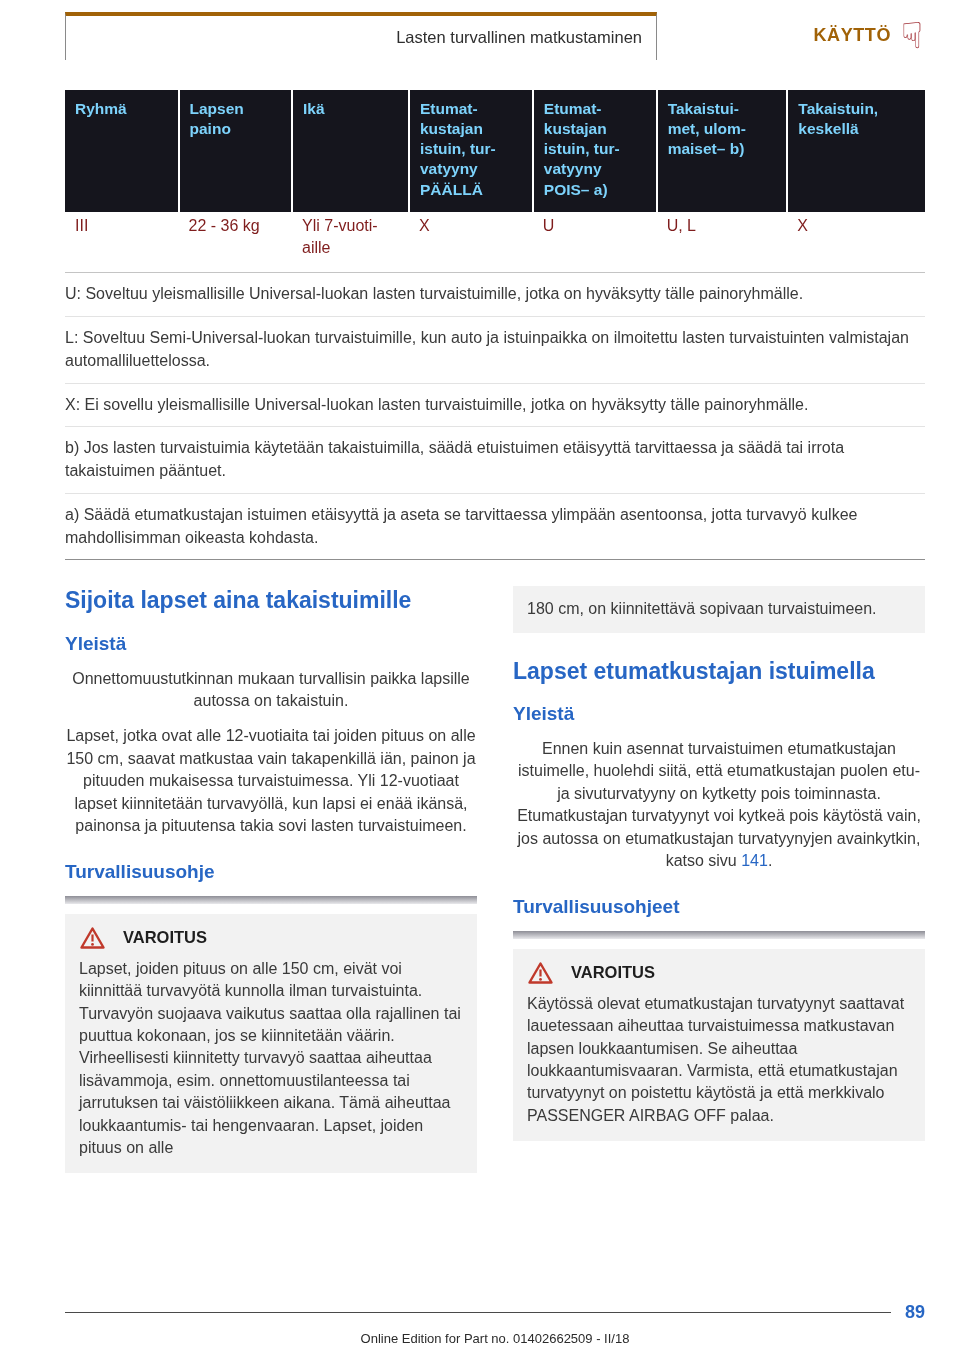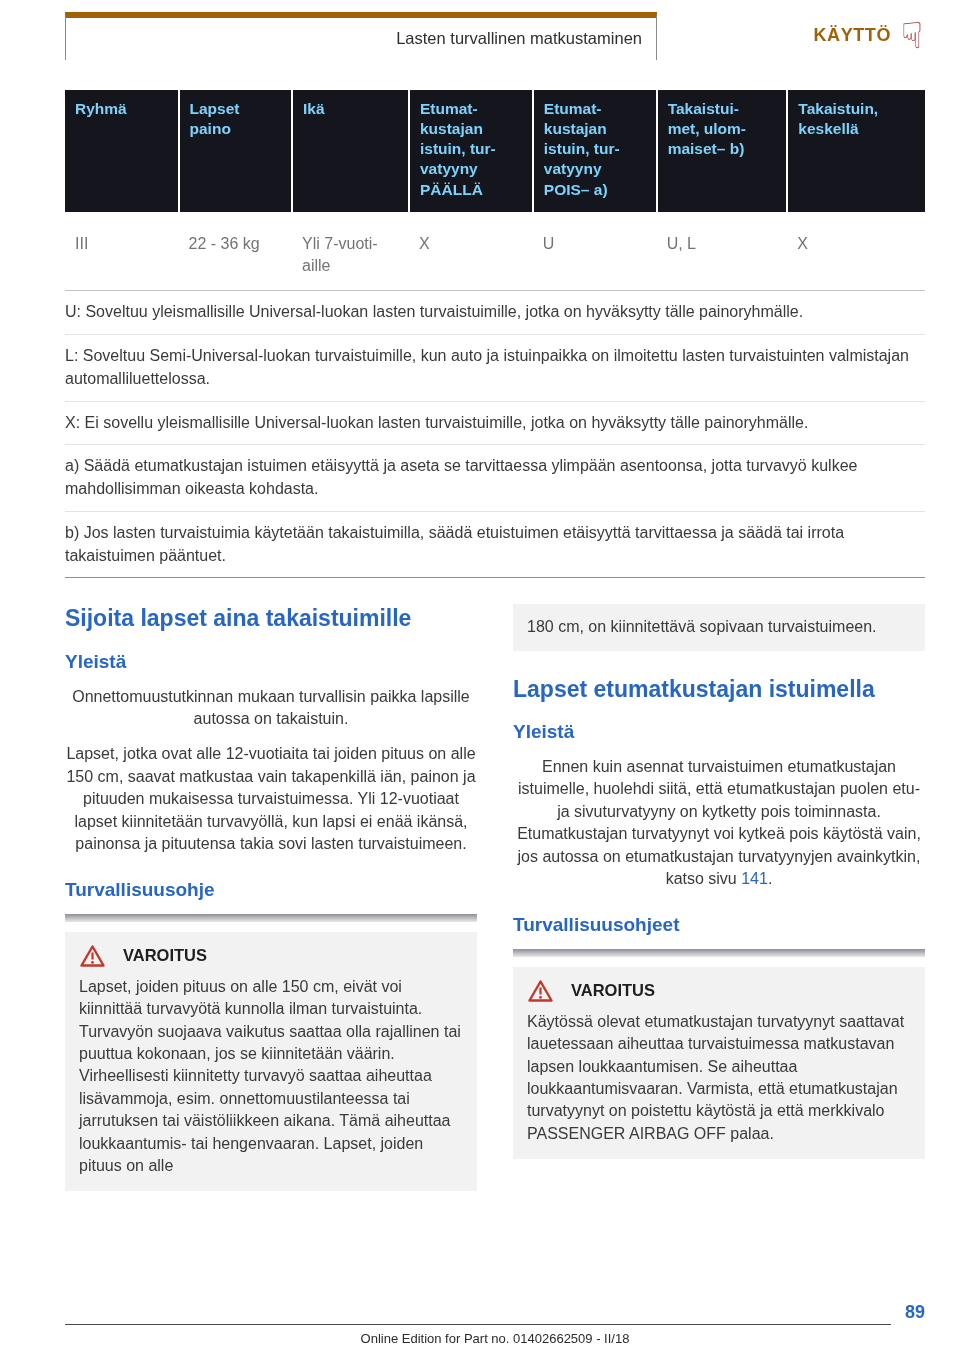--- a/index.html
+++ b/index.html
@@ -14,21 +14,21 @@
     width:960px; height:1362px;
     position:relative; background:#fff;
     overflow:hidden;
   }
   .content { padding:12px 35px 0 65px; }
 
   
   .header { display:flex; margin-bottom:30px; }
   .bracket {
     flex:1; height:48px;
-    border-top:6px solid #a16207;
+    border-top:4px solid #a16207;
     border-left:1px solid #8a8a8a;
     border-right:1px solid #8a8a8a;
     display:flex; align-items:center; justify-content:flex-end;
     padding-right:14px;
   }
   .crumb { font-size:16.5px; color:#2f2f2f; }
   .chapter {
     width:268px; display:flex; align-items:center; justify-content:flex-end;
     gap:10px; padding-right:2px;
   }
@@ -40,22 +40,22 @@
   .ct th {
     background: var(--table-header-bg, #15151d);
     color:#7dd3fc; font-weight:bold; font-size:15.5px; line-height:1.3;
     text-align:left; vertical-align:top;
     padding:9px 6px 12px 10px;
     white-space:pre-line;
     border-right:2px solid #fff;
   }
   .ct th:last-child { border-right:none; }
   .ct td {
-    font-size:16px; color:#737373; vertical-align:top;
-    padding:21px 6px 13px 10px;
+    font-size:16px; color:#7f1d1d; vertical-align:top;
+    padding:3px 6px 13px 10px;
     white-space:pre-line;
     border-bottom:1px solid #c4c4c4;
   }
 
   
   .notes { margin-bottom:26px; border-bottom:1px solid #8f8f8f; }
   .note { padding:10px 0; font-size:16px; line-height:1.42; }
   .note + .note { border-top:1px solid #e3e3e3; }
 
   
@@ -92,21 +92,21 @@
   .warn-icon { flex:0 0 auto; display:block; }
   .warnbody { font-size:16px; line-height:1.4; }
   .contbox {
     background: var(--warning-box-bg, #f2f2f2);
     padding:12px 14px; font-size:16px; line-height:1.4;
     margin-bottom:24px;
   }
 
   
   .footer { position:absolute; left:65px; right:35px; bottom:14px; }
-  .footer-row { display:flex; align-items:flex-end; gap:14px; }
+  .footer-row { display:flex; align-items:center; gap:14px; }
   .fline { flex:1; height:1px; background:#4a4a4a; }
   .pagenum { color: var(--accent-blue, #2766c4); font-weight:bold; font-size:18px; }
   .edition { text-align:center; font-size:13px; color:#2b2b2b; margin-top:5px; }
   .watermark-row { text-align:right; margin-top:1px; }
   .watermark { font-size:21px; color:#999; text-decoration:none; }
 </style>
 </head>
 <body>
 
 <div class="page">
@@ -128,21 +128,21 @@
           <col style="width:13.2%">
           <col style="width:13.6%">
         <col style="width:14.4%">
           <col style="width:14.4%">
           <col style="width:15.2%">
           <col style="width:16%">
       </colgroup>
       <thead>
         <tr>
           <th>Ryhmä</th>
-          <th>Lapset
+          <th>Lapsen
 paino</th>
           <th>Ikä</th>
           <th>Etumat-
 kustajan
 istuin, tur-
 vatyyny
 PÄÄLLÄ</th>
           <th>Etumat-
 kustajan
 istuin, tur-
@@ -166,22 +166,22 @@
           <td>U, L</td>
           <td>X</td>
         </tr>
       </tbody>
     </table>
 
     <section class="notes">
       <p class="note">U: Soveltuu yleismallisille Universal-luokan lasten turvaistuimille, jotka on hyväksytty tälle painoryhmälle.</p>
       <p class="note">L: Soveltuu Semi-Universal-luokan turvaistuimille, kun auto ja istuinpaikka on ilmoitettu lasten turvaistuinten valmistajan automalliluettelossa.</p>
       <p class="note">X: Ei sovellu yleismallisille Universal-luokan lasten turvaistuimille, jotka on hyväksytty tälle painoryhmälle.</p>
+      <p class="note">b) Jos lasten turvaistuimia käytetään takaistuimilla, säädä etuistuimen etäisyyttä tarvittaessa ja säädä tai irrota takaistuimen pääntuet.</p>
       <p class="note">a) Säädä etumatkustajan istuimen etäisyyttä ja aseta se tarvittaessa ylimpään asentoonsa, jotta turvavyö kulkee mahdollisimman oikeasta kohdasta.</p>
-      <p class="note">b) Jos lasten turvaistuimia käytetään takaistuimilla, säädä etuistuimen etäisyyttä tarvittaessa ja säädä tai irrota takaistuimen pääntuet.</p>
     </section>
 
     <div class="cols">
 
       <div class="col">
         <h1 class="h1">Sijoita lapset aina takaistuimille</h1>
         <h2 class="h2">Yleistä</h2>
         <p class="body">Onnettomuustutkinnan mukaan turvallisin paikka lapsille autossa on takaistuin.</p>
         <p class="body">Lapset, jotka ovat alle 12-vuotiaita tai joiden pituus on alle 150 cm, saavat matkustaa vain takapenkillä iän, painon ja pituuden mukaisessa turvaistuimessa. Yli 12-vuotiaat lapset kiinnitetään turvavyöllä, kun lapsi ei enää ikänsä, painonsa ja pituutensa takia sovi lasten turvaistuimeen.</p>
         <h2 class="h2 later">Turvallisuusohje</h2>

